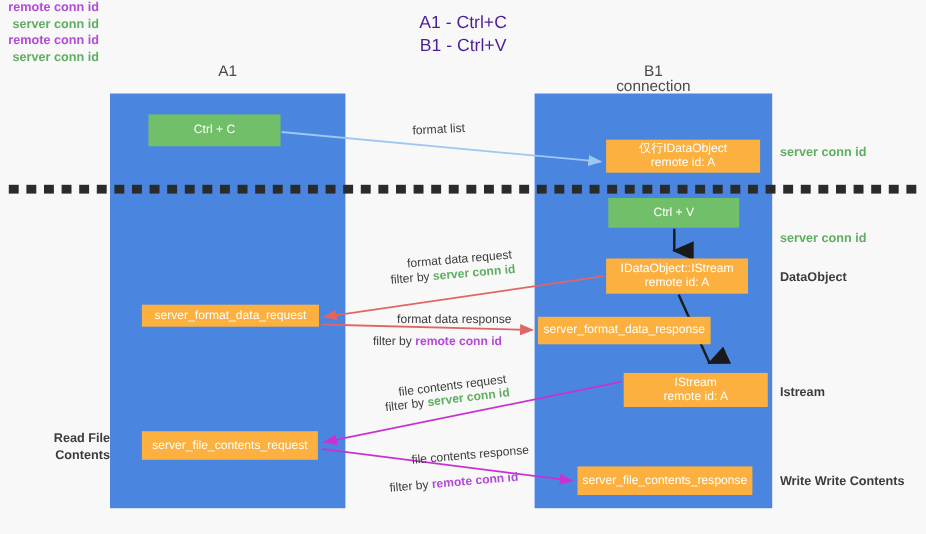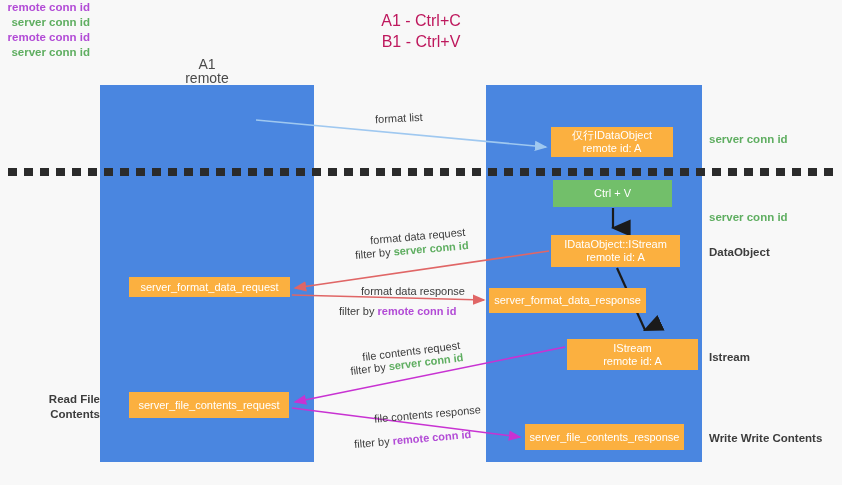--- a/index.html
+++ b/index.html
@@ -9,21 +9,21 @@
     font-family:"Liberation Sans","DejaVu Sans",sans-serif;
     color:#3c3c3c;
     overflow:hidden;
     position:relative;
   }
   #stage{position:absolute;left:0;top:0;width:842px;height:485px;}
   svg#wires{position:absolute;left:0;top:0;width:842px;height:485px;pointer-events:none;}
 
   .title{
     position:absolute;left:0;top:10px;width:842px;text-align:center;
-    font-size:16px;line-height:21px;color:#be185d;
+    font-size:16px;line-height:21px;color:#4c1d95;
   }
 
   .lane{
     position:absolute;background:#4a86e0;
   }
   .lane-a{left:100px;top:85px;width:214px;height:377px;}
   .lane-b{left:486px;top:85px;width:216px;height:377px;}
 
   .lane-head{
     position:absolute;text-align:center;font-size:14px;line-height:14px;color:#4a4a4a;
@@ -34,21 +34,21 @@
   .node{
     position:absolute;
     display:flex;align-items:center;justify-content:center;
     text-align:center;color:#ffffff;font-size:11px;line-height:13px;
     box-sizing:border-box;
   }
   .node.green{background:#72bf6a;}
   .node.orange{background:#fbb040;}
 
   .n-ctrlc{left:135px;top:104px;width:120px;height:29px;}
-  .n-idataobject{left:551px;top:127px;width:122px;height:30px;}
+  .n-idataobject{left:551px;top:127px;width:140px;height:30px;}
   .n-ctrlv{left:553px;top:180px;width:119px;height:27px;}
   .n-getdata{left:551px;top:235px;width:129px;height:32px;}
   .n-fmtreq{left:129px;top:277px;width:161px;height:20px;}
   .n-fmtres{left:489px;top:288px;width:157px;height:25px;}
   .n-istream{left:567px;top:339px;width:131px;height:31px;}
   .n-filereq{left:129px;top:392px;width:160px;height:26px;}
   .n-fileres{left:525px;top:424px;width:159px;height:26px;}
 
   .side{
     position:absolute;font-size:11.5px;line-height:15px;
@@ -95,21 +95,24 @@
 
 <div id="stage">
 
   <div class="title">
     <div>A1 - Ctrl+C</div>
     <div>B1 - Ctrl+V</div>
   </div>
 
   <div class="lane-head a">
     <div>A1</div>
-    <div>remote</div>
+  </div>
+  <div class="lane-head b">
+    <div>B1</div>
+    <div>connection</div>
   </div>
 
   <div class="lane lane-a"></div>
   <div class="lane lane-b"></div>
 
   <svg id="wires" viewBox="0 0 842 485">
     <defs>
       <marker id="ahBlue" markerWidth="8" markerHeight="8" refX="7" refY="4" orient="auto">
         <path d="M0,0.8 L8,4 L0,7.2 Z" fill="#9fc8f0"></path>
       </marker>
@@ -187,20 +190,23 @@
       <i style="left: 712px;"></i>
       <i style="left: 728px;"></i>
       <i style="left: 744px;"></i>
       <i style="left: 760px;"></i>
       <i style="left: 776px;"></i>
       <i style="left: 792px;"></i>
       <i style="left: 808px;"></i>
       <i style="left: 824px;"></i>
     </div>
 
+  <div class="node green n-ctrlc">
+    <span>Ctrl + C</span>
+  </div>
 
   <div class="node orange n-idataobject">
     <span>
       <span>仅行IDataObject</span><br>
       <span>remote id: A</span>
     </span>
   </div>
 
   <div class="node green n-ctrlv">
     <span>Ctrl + V</span>

